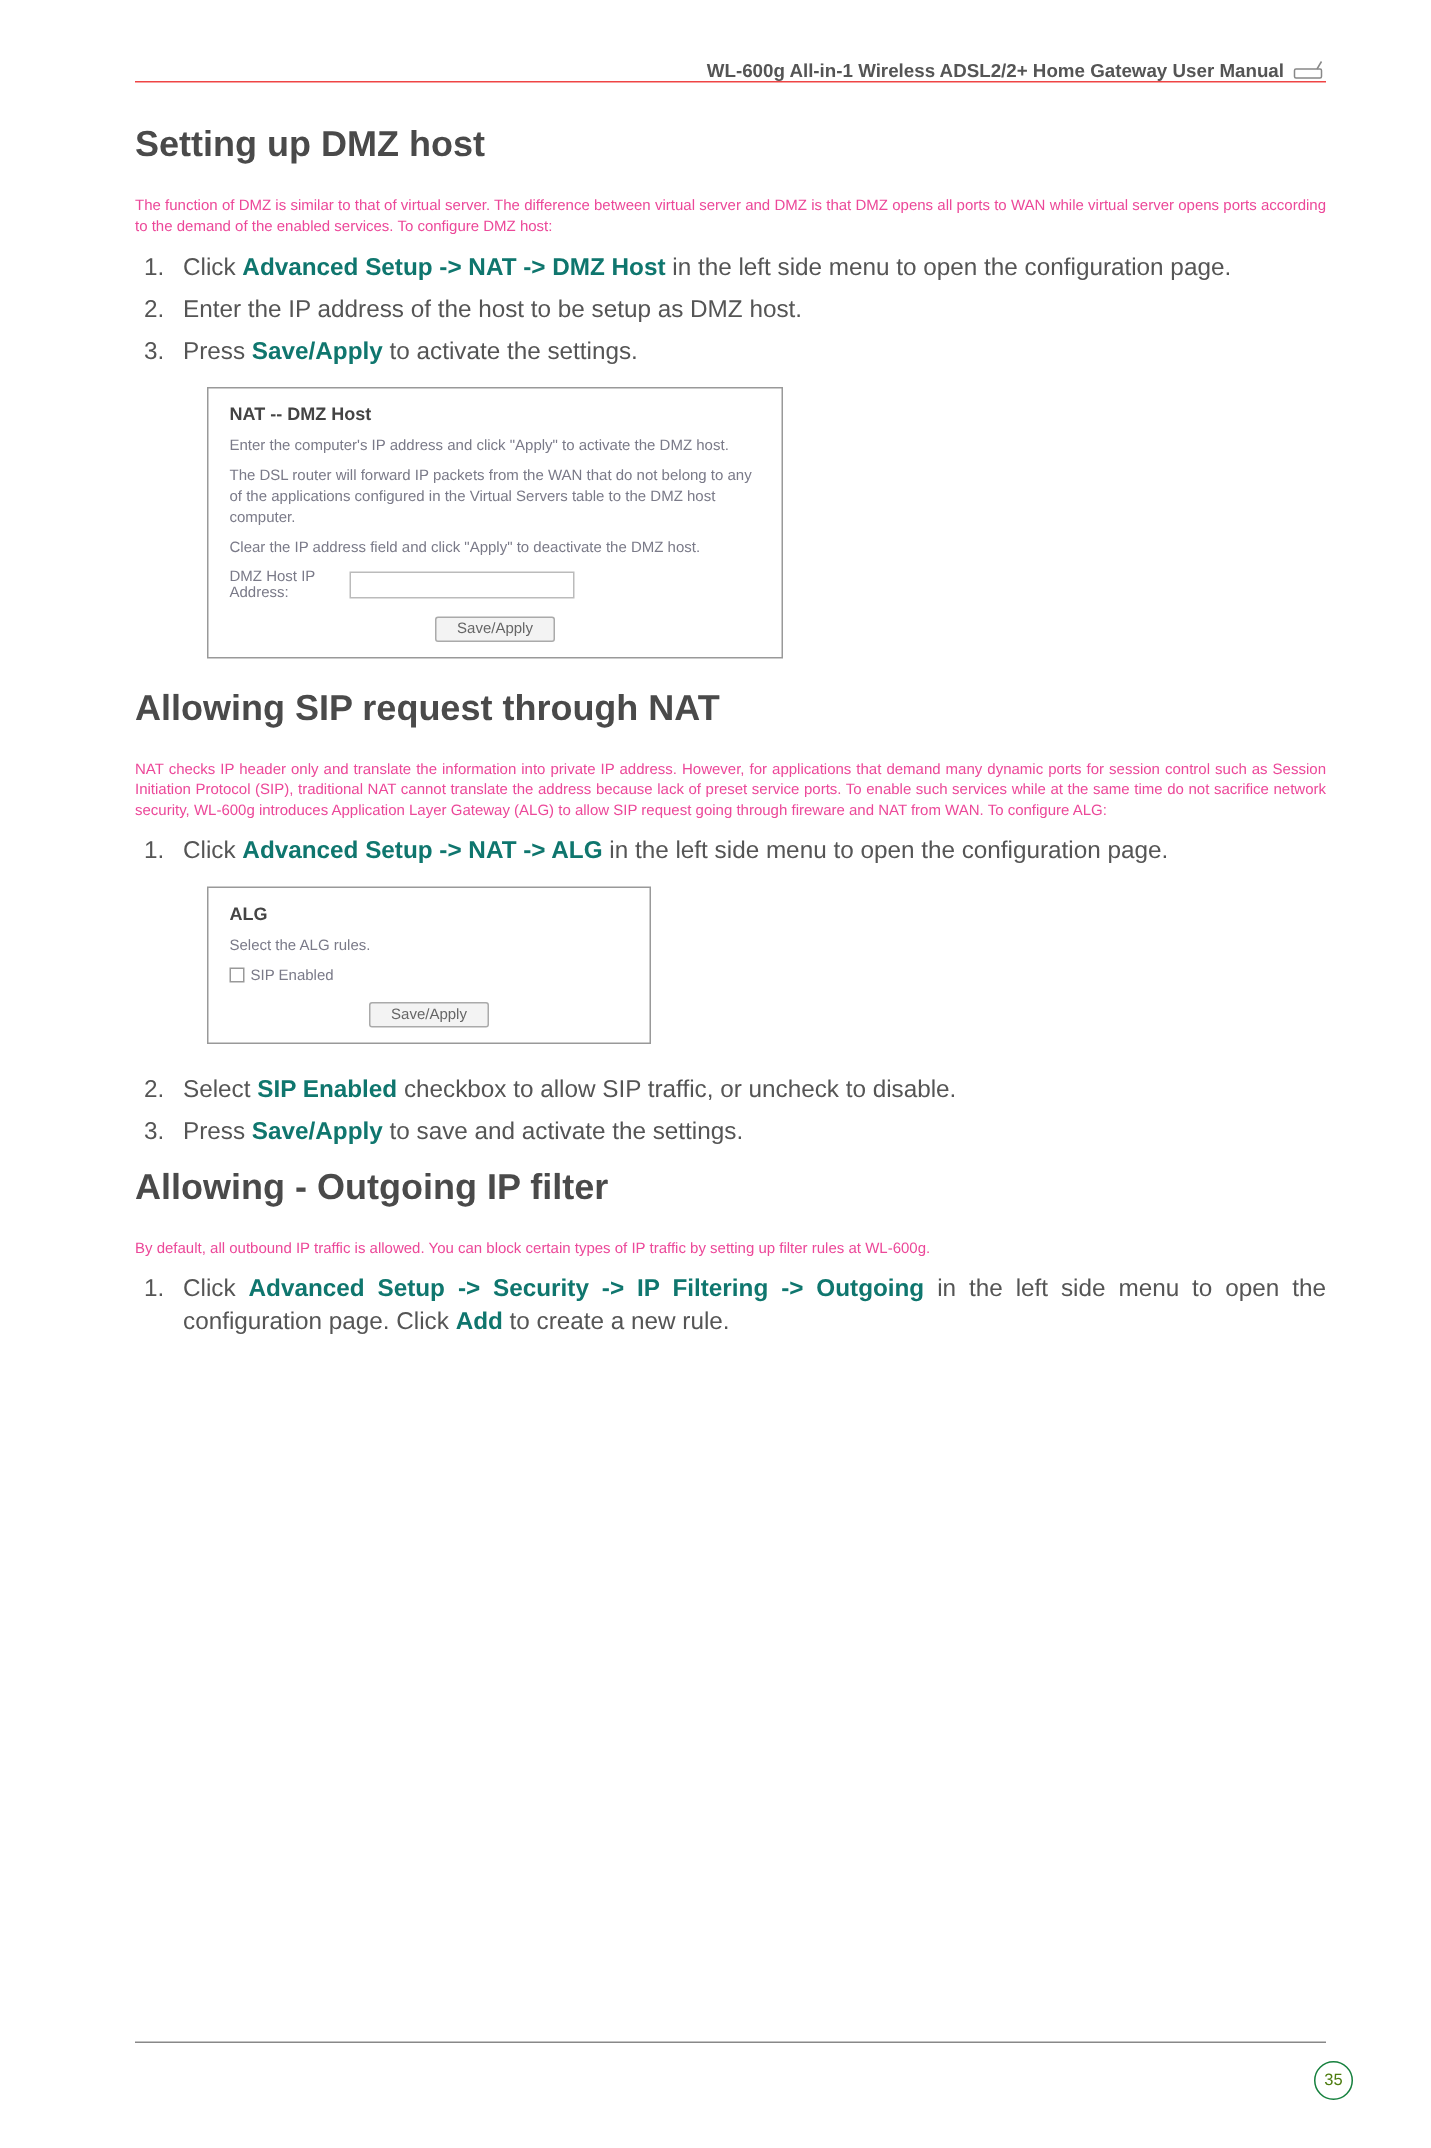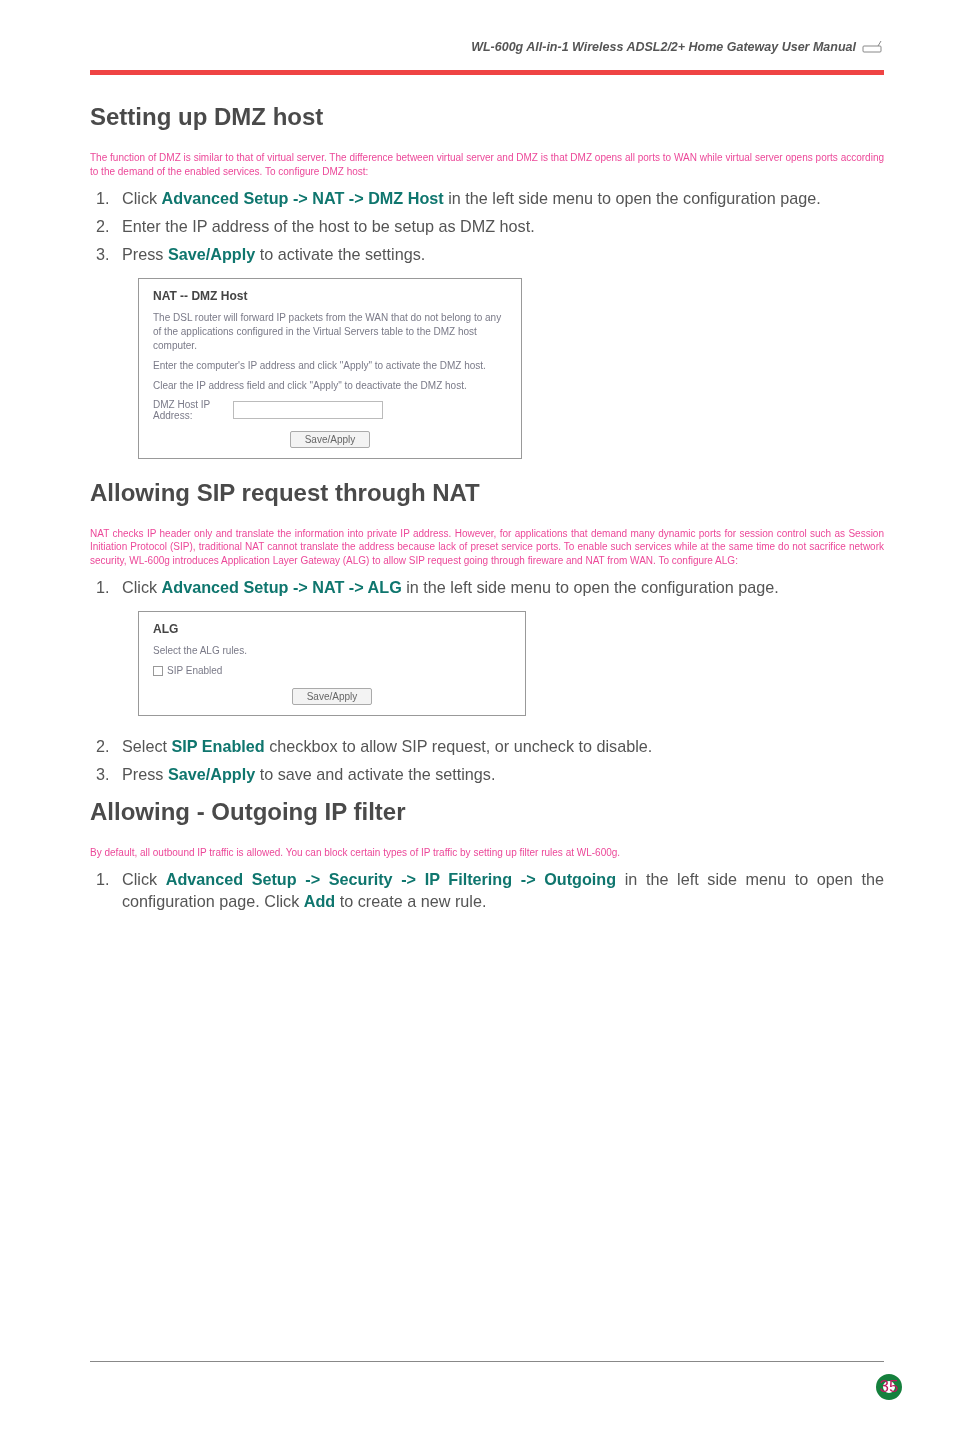--- a/index.html
+++ b/index.html
@@ -6,28 +6,27 @@
   body {
     background: #fff;
     font-family: Arial, Helvetica, sans-serif;
     color: #4a4a4a;
     width: 954px;
     height: 1432px;
     position: relative;
     padding: 40px 70px 40px 90px;
   }
   .header-bar {
-    border-bottom: 5px solid #ef4444;
-    padding-bottom: 16px;
+    border-bottom: 1px solid #ef4444;
+    padding-bottom: 0;
     margin-bottom: 28px;
     position: relative;
     display:flex;
     justify-content:flex-end;
     align-items:flex-end;
-    font-style:italic;
   }
   .header-title {
     font-size: 12.5px;
     font-weight: bold;
     color: #555;
     margin-right:6px;
   }
   .router-icon{
     width:22px;height:14px;display:inline-block;
   }
@@ -58,21 +57,21 @@
     padding-left: 8px;
     margin-bottom: 6px;
   }
   .screenshot-box {
     border: 1px solid #999;
     margin: 10px 0 20px 48px;
     background: #fff;
     padding: 10px 14px;
   }
   .sb1 { width: 384px; }
-  .sb2 { width: 388px; }
+  .sb2 { width: 296px; }
   .ss-title {
     font-size: 12px;
     font-weight: bold;
     color: #444;
     margin-bottom: 8px;
   }
   .ss-text {
     font-size: 10px;
     color: #7a7a88;
     line-height: 1.4;
@@ -112,27 +111,27 @@
   }
   .checkbox{
     width:10px;height:10px;border:1px solid #999;display:inline-block;margin-right:4px;vertical-align:middle;
   }
   .pgnum {
     position: absolute;
     bottom: 32px;
     right: 52px;
     width: 26px;
     height: 26px;
-    border: 7px solid #15803d;
+    border: 1px solid #15803d;
     border-radius: 50%;
-    font-size: 17px;
+    font-size: 11px;
     display: flex;
     align-items: center;
     justify-content: center;
-    color: #be185d;
+    color: #4d7c0f;
   }
   .bottom-line{
     position:absolute;
     bottom:70px;
     left:90px;
     right:70px;
     border-top:1px solid #888;
   }
   strong{ font-weight:bold; color:#0f766e;}
 </style>
@@ -157,22 +156,22 @@
     <span>Click </span><strong>Advanced Setup -&gt; NAT -&gt; DMZ Host</strong><span> in the left side menu to open the configuration page.</span>
   </li>
   <li>Enter the IP address of the host to be setup as DMZ host.</li>
   <li>
     <span>Press </span><strong>Save/Apply</strong><span> to activate the settings.</span>
   </li>
 </ol>
 
 <div class="screenshot-box sb1">
   <div class="ss-title">NAT -- DMZ Host</div>
+  <div class="ss-text">Enter the computer's IP address and click "Apply" to activate the DMZ host.</div>
   <div class="ss-text">The DSL router will forward IP packets from the WAN that do not belong to any of the applications configured in the Virtual Servers table to the DMZ host computer.</div>
-  <div class="ss-text">Enter the computer's IP address and click "Apply" to activate the DMZ host.</div>
   <div class="ss-text">Clear the IP address field and click "Apply" to deactivate the DMZ host.</div>
   <div class="ss-row">
     <div class="ss-label">DMZ Host IP Address:</div>
     <div class="ss-input"></div>
   </div>
   <div class="ss-btn-row">
     <span class="ss-btn">Save/Apply</span>
   </div>
 </div>
 
@@ -191,21 +190,21 @@
   <div class="ss-text">
     <span class="checkbox"></span><span class="ss2-label">SIP Enabled</span>
   </div>
   <div class="ss-btn-row">
     <span class="ss-btn">Save/Apply</span>
   </div>
 </div>
 
 <ol class="steps" start="2">
   <li>
-    <span>Select </span><strong>SIP Enabled</strong><span> checkbox to allow SIP request, or uncheck to disable.</span>
+    <span>Select </span><strong>SIP Enabled</strong><span> checkbox to allow SIP traffic, or uncheck to disable.</span>
   </li>
   <li>
     <span>Press </span><strong>Save/Apply</strong><span> to save and activate the settings.</span>
   </li>
 </ol>
 
 <h2 class="section-title">Allowing - Outgoing IP filter</h2>
 <p class="body-text">By default, all outbound IP traffic is allowed. You can block certain types of IP traffic by setting up filter rules at WL-600g.</p>
 
 <ol class="steps">

